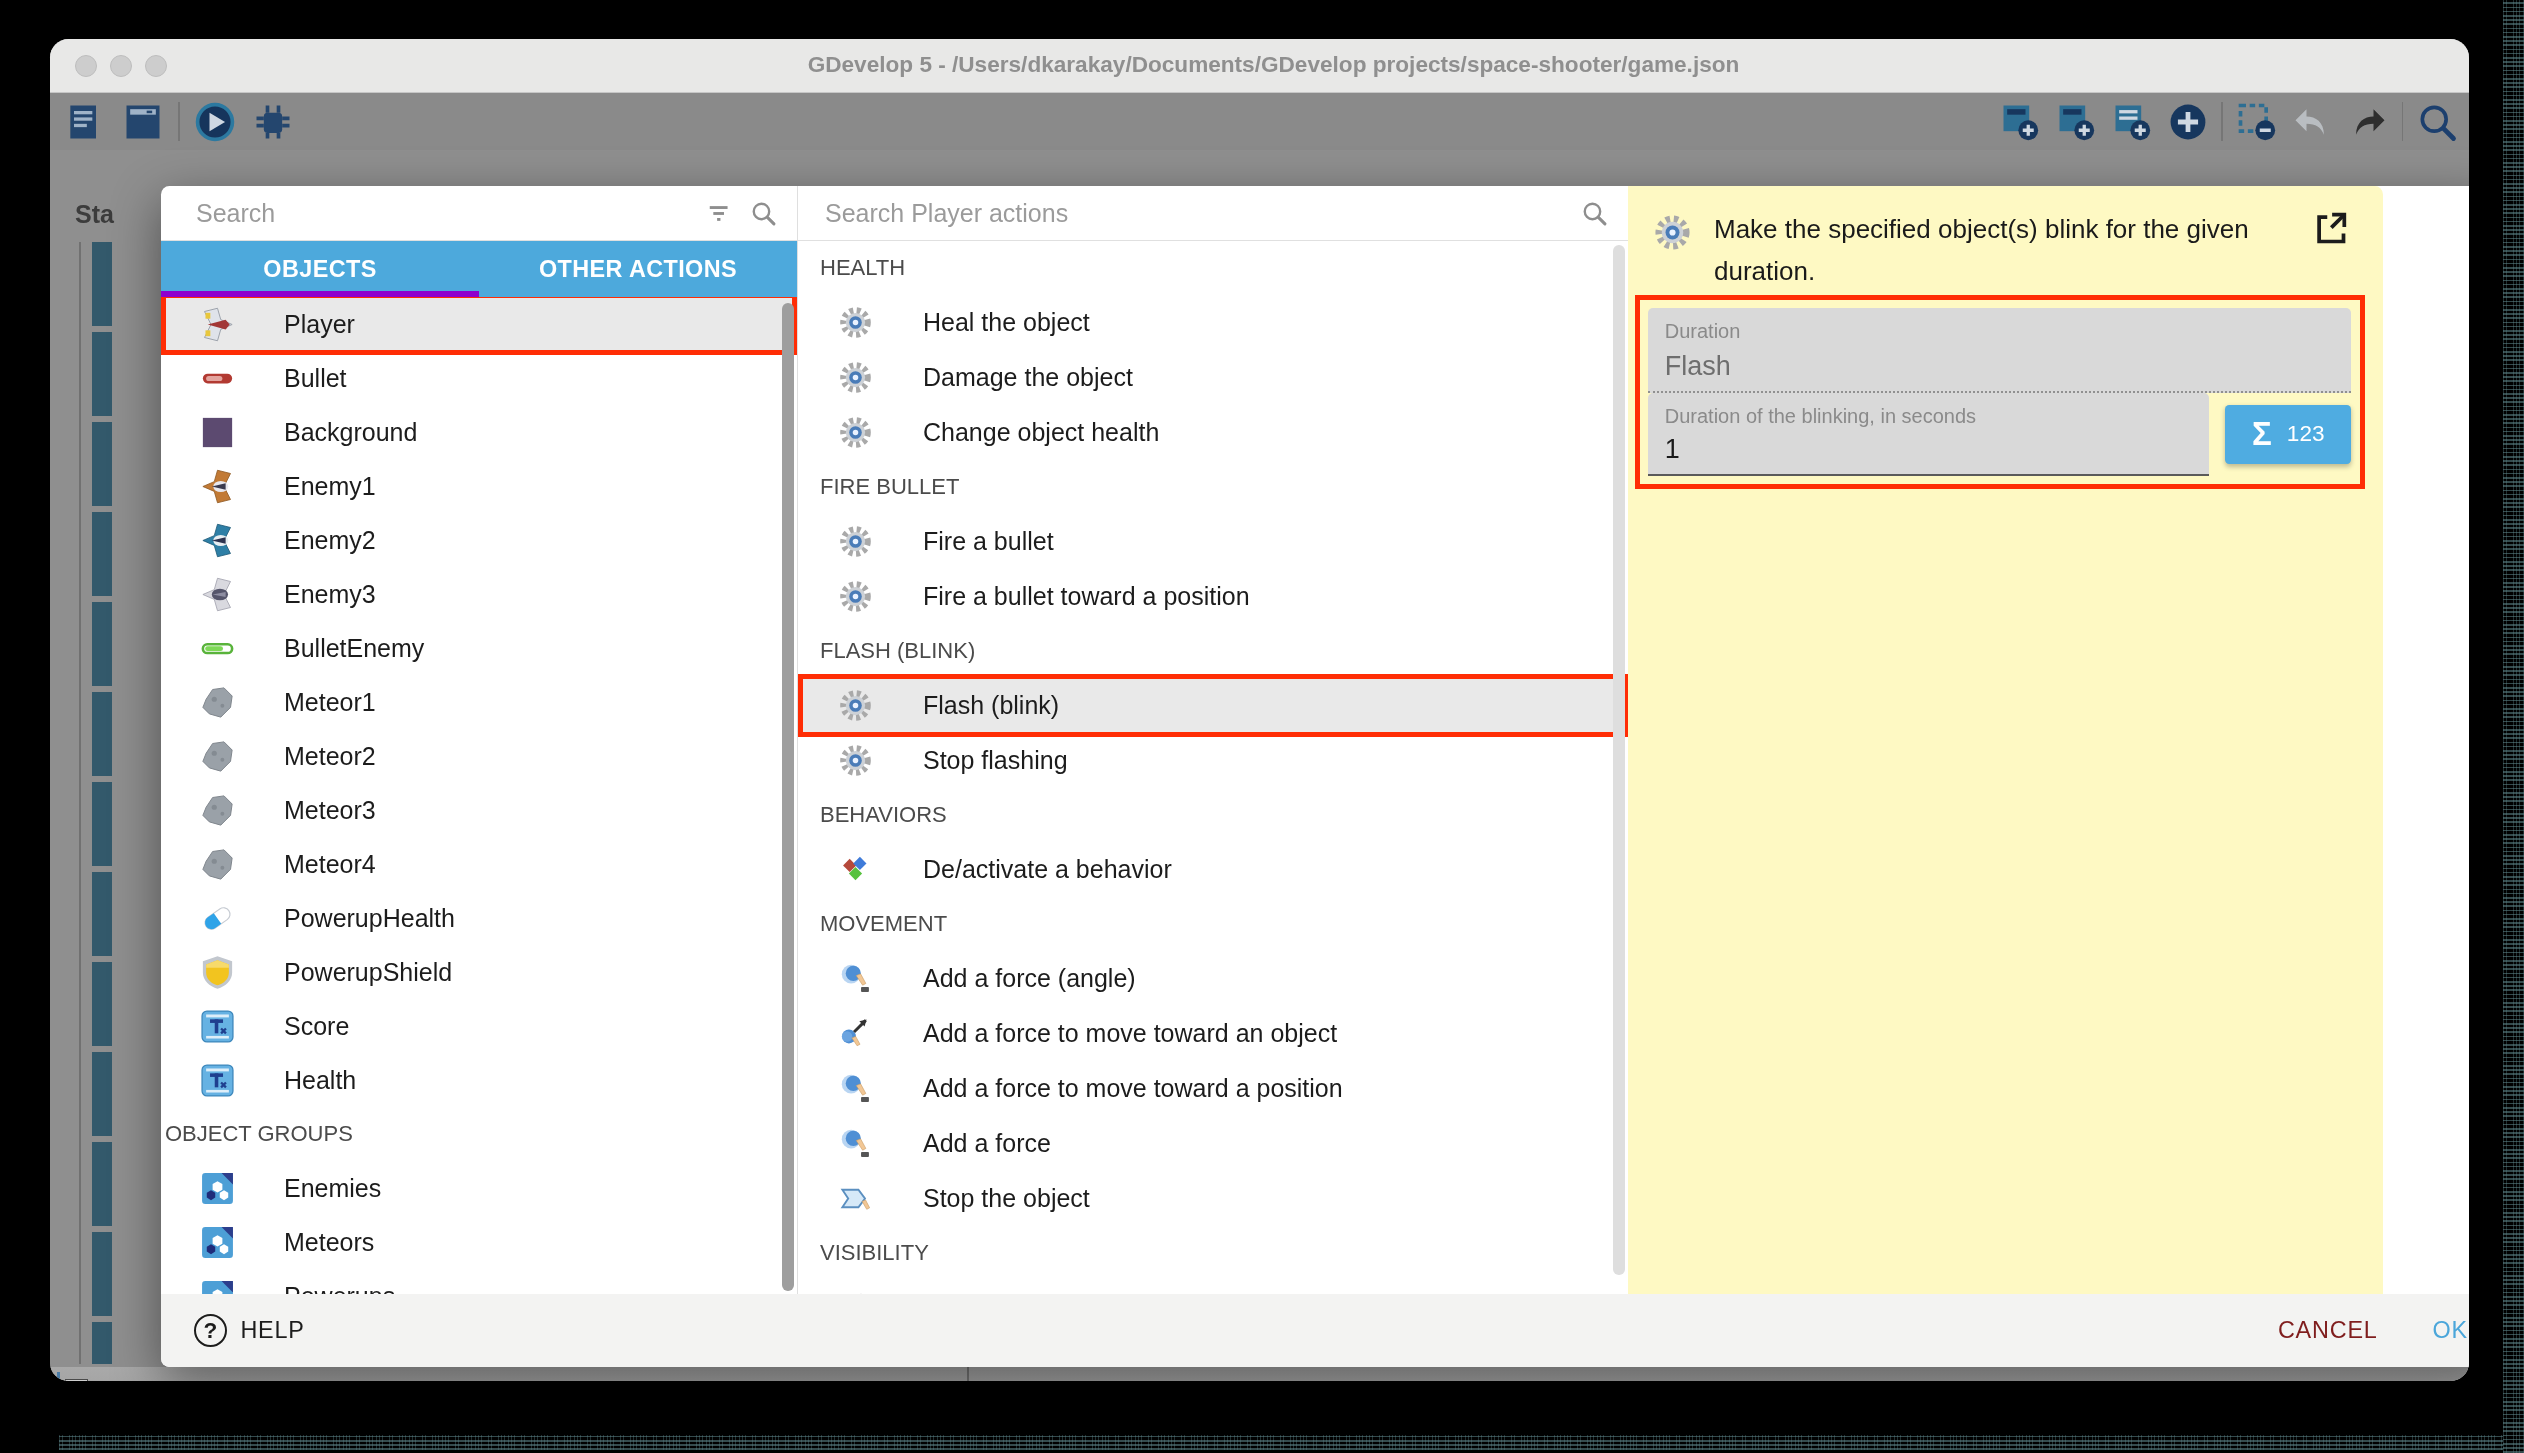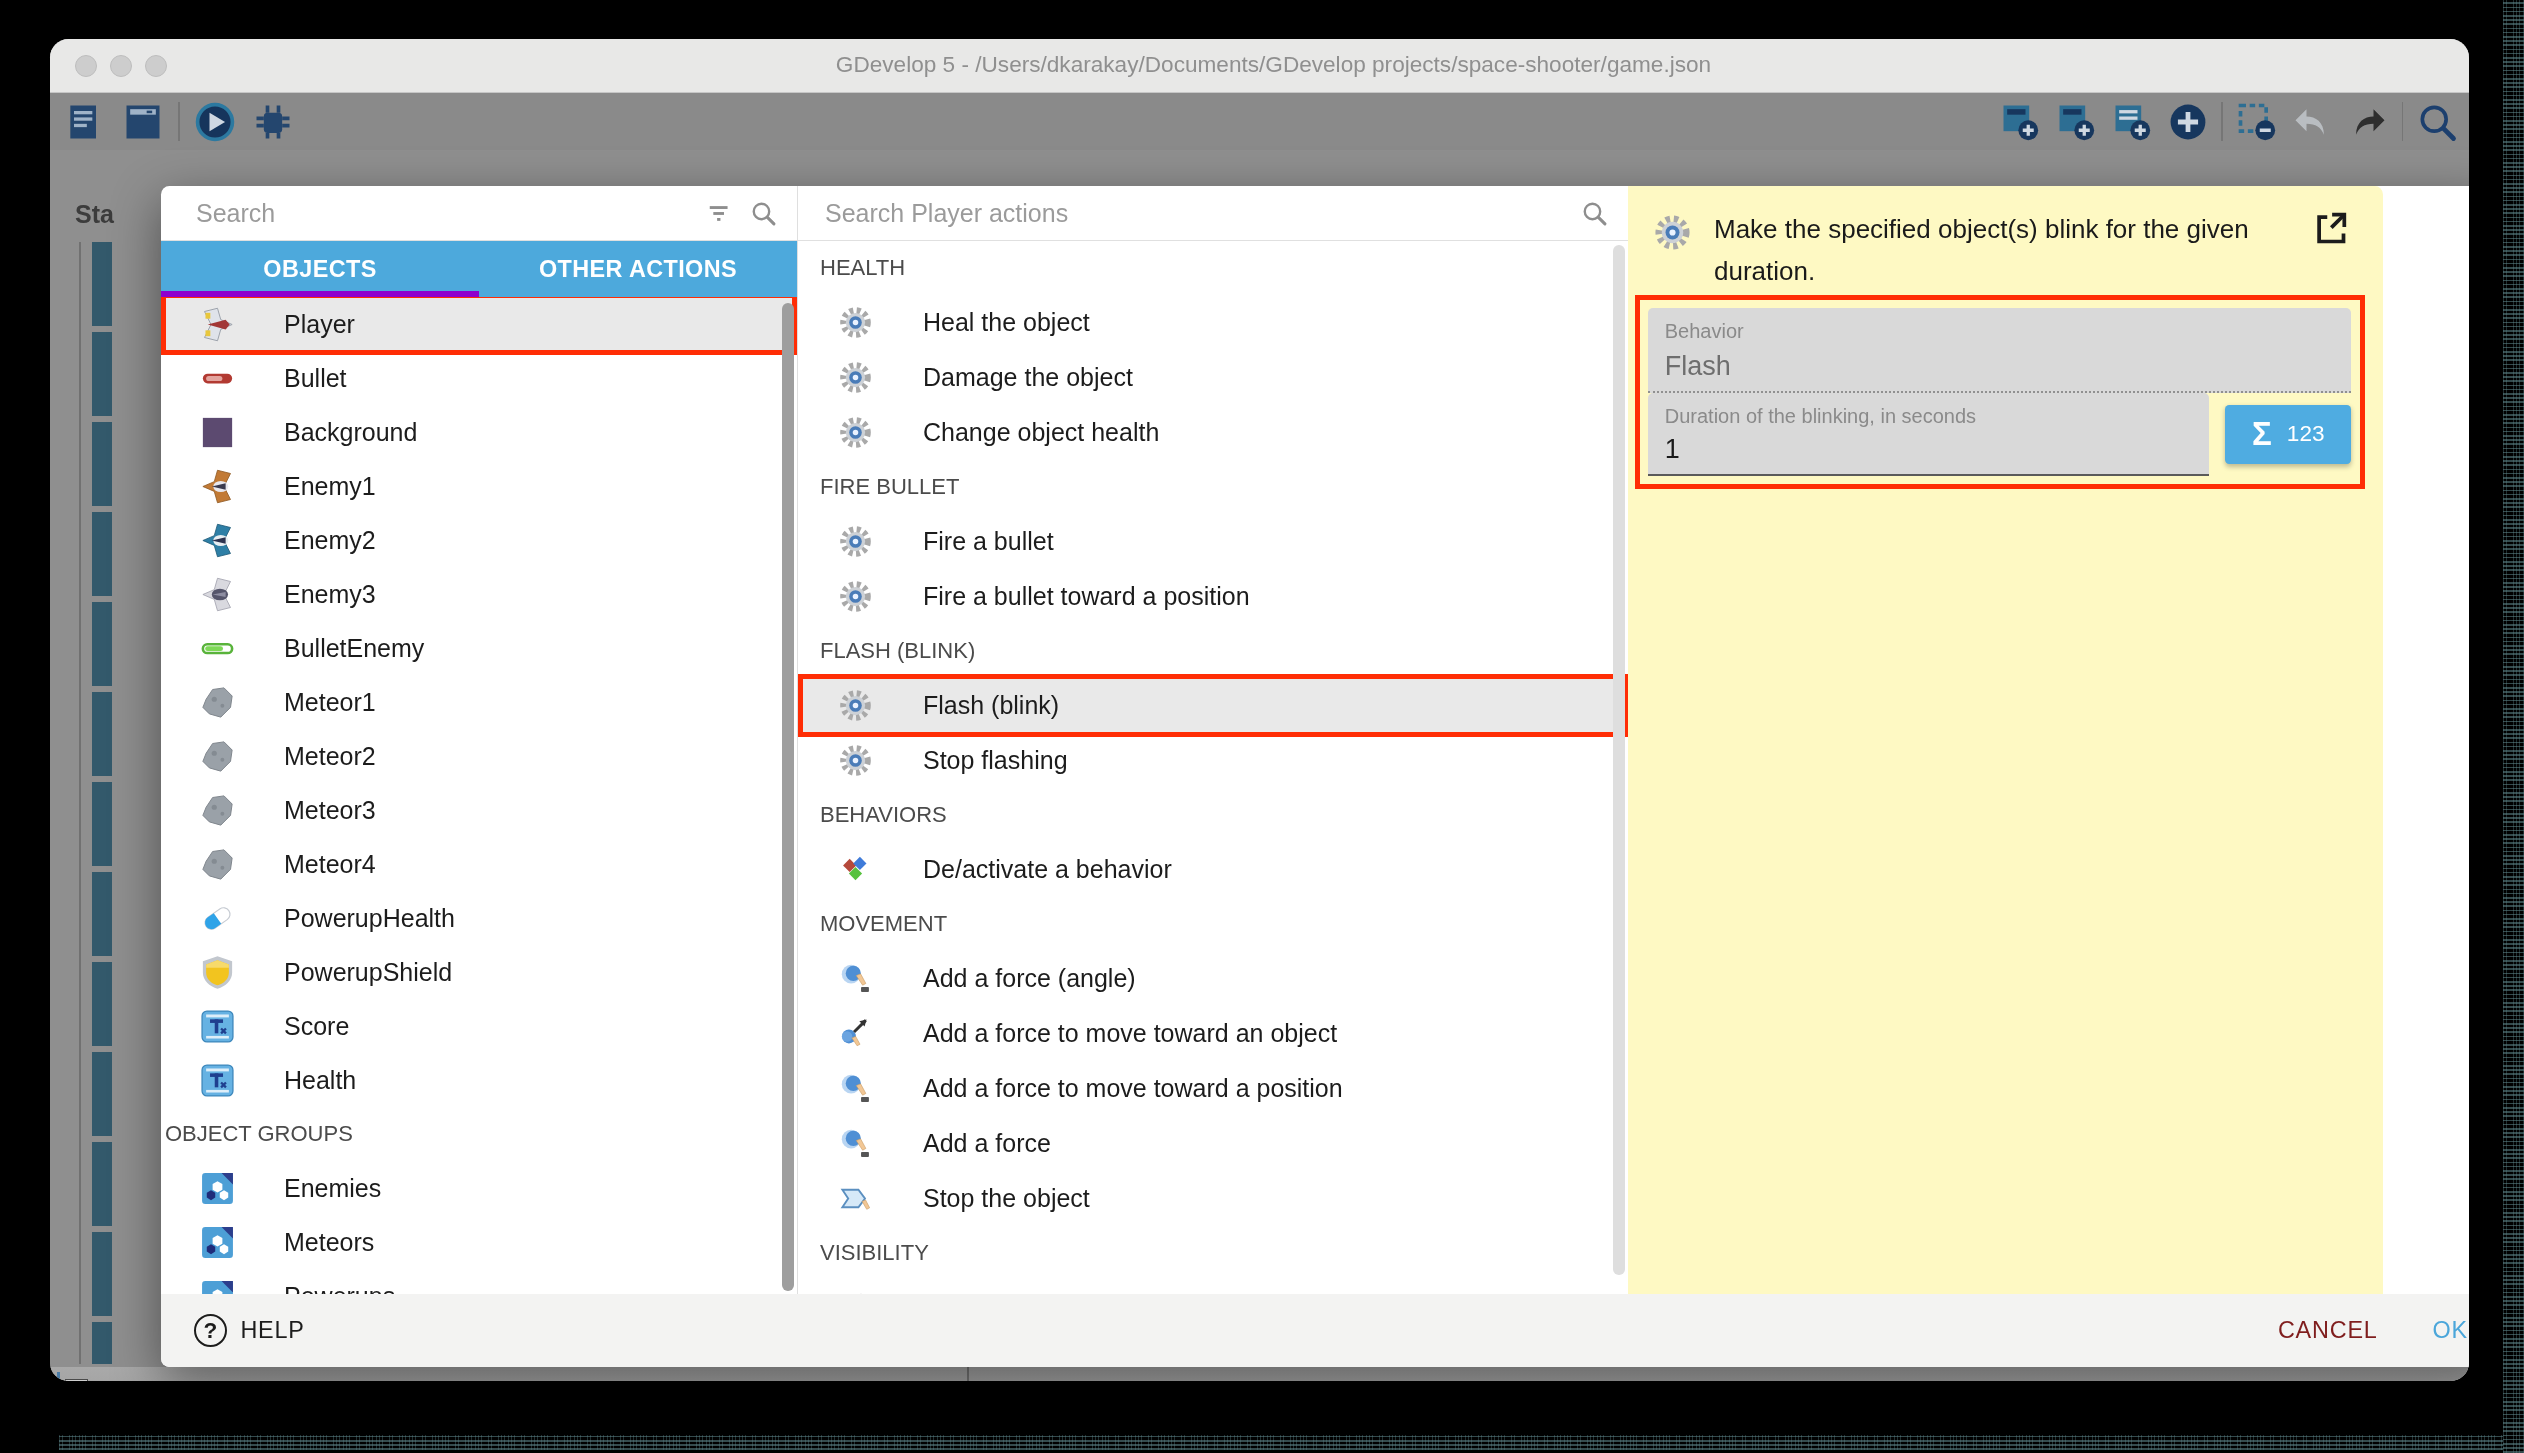--- a/index.html
+++ b/index.html
@@ -14,21 +14,21 @@
   #noise-bottom{left:59px;bottom:3.3px;width:2444px;height:15px;}
 
   
   #win{position:absolute;left:50px;top:39px;width:2419px;height:1342px;border-radius:18.4px;
        overflow:hidden;background:#8f8f8f;}
   #titlebar{position:absolute;left:0;top:0;right:0;height:54px;background:#e8e8e7;
             border-bottom:0.8px solid #c6c6c6;}
   .tl{position:absolute;top:16px;width:22px;height:22px;border-radius:50%;
       background:#cdcdcd;border:0.8px solid #bdbdbd;}
   #title-text{position:absolute;left:0;right:0;top:13.4px;text-align:center;
-      font-size:22.6px;font-weight:400;color:#8f8f8f;margin-left:28px;}
+      font-size:22.6px;font-weight:700;color:#8f8f8f;margin-left:28px;}
   #toolbar{position:absolute;left:0;top:54px;right:0;height:57px;background:#8a8a8a;}
   .tbico{width:44px;height:44px;display:inline-block;}
   #tb-left{position:absolute;left:13.4px;top:6.7px;display:flex;gap:13.4px;align-items:center;}
   #tb-right{position:absolute;right:10px;top:6.7px;display:flex;gap:11.7px;align-items:center;}
   .tb-divider{width:1.7px;height:39px;background:#767676;}
 
   
   #app-bg{position:absolute;left:0;top:111px;right:0;bottom:0;background:#8f8f8f;}
   #partial-tab{position:absolute;left:25px;top:50px;font-size:25px;font-weight:700;color:#3c3c3c;}
   #left-vline{position:absolute;left:29px;top:92px;width:1.7px;height:1122px;background:#717171;}
@@ -701,21 +701,21 @@
                 <use href="#sym-gear"></use>
               </svg>
             <div id="detail-desc">Make the specified object(s) blink for the given duration.</div>
           </div>
           <svg id="open-ext" viewBox="0 0 46 46" width="39" height="39">
               <use href="#sym-open-in-new"></use>
             </svg>
 
           <div id="param-box">
             <div class="field" id="behavior-field">
-              <div class="flabel">Behavior</div>
+              <div class="flabel">Duration</div>
               <div class="fvalue">Flash</div>
             </div>
             <div id="duration-row">
               <div class="field" id="duration-field">
                 <div class="flabel">Duration of the blinking, in seconds</div>
                 <input id="duration-input" type="text" value="1" style="">
               </div>
               <div id="sigma-btn">
                 <span class="sg">Σ</span>
                 <span class="n123">123</span>

